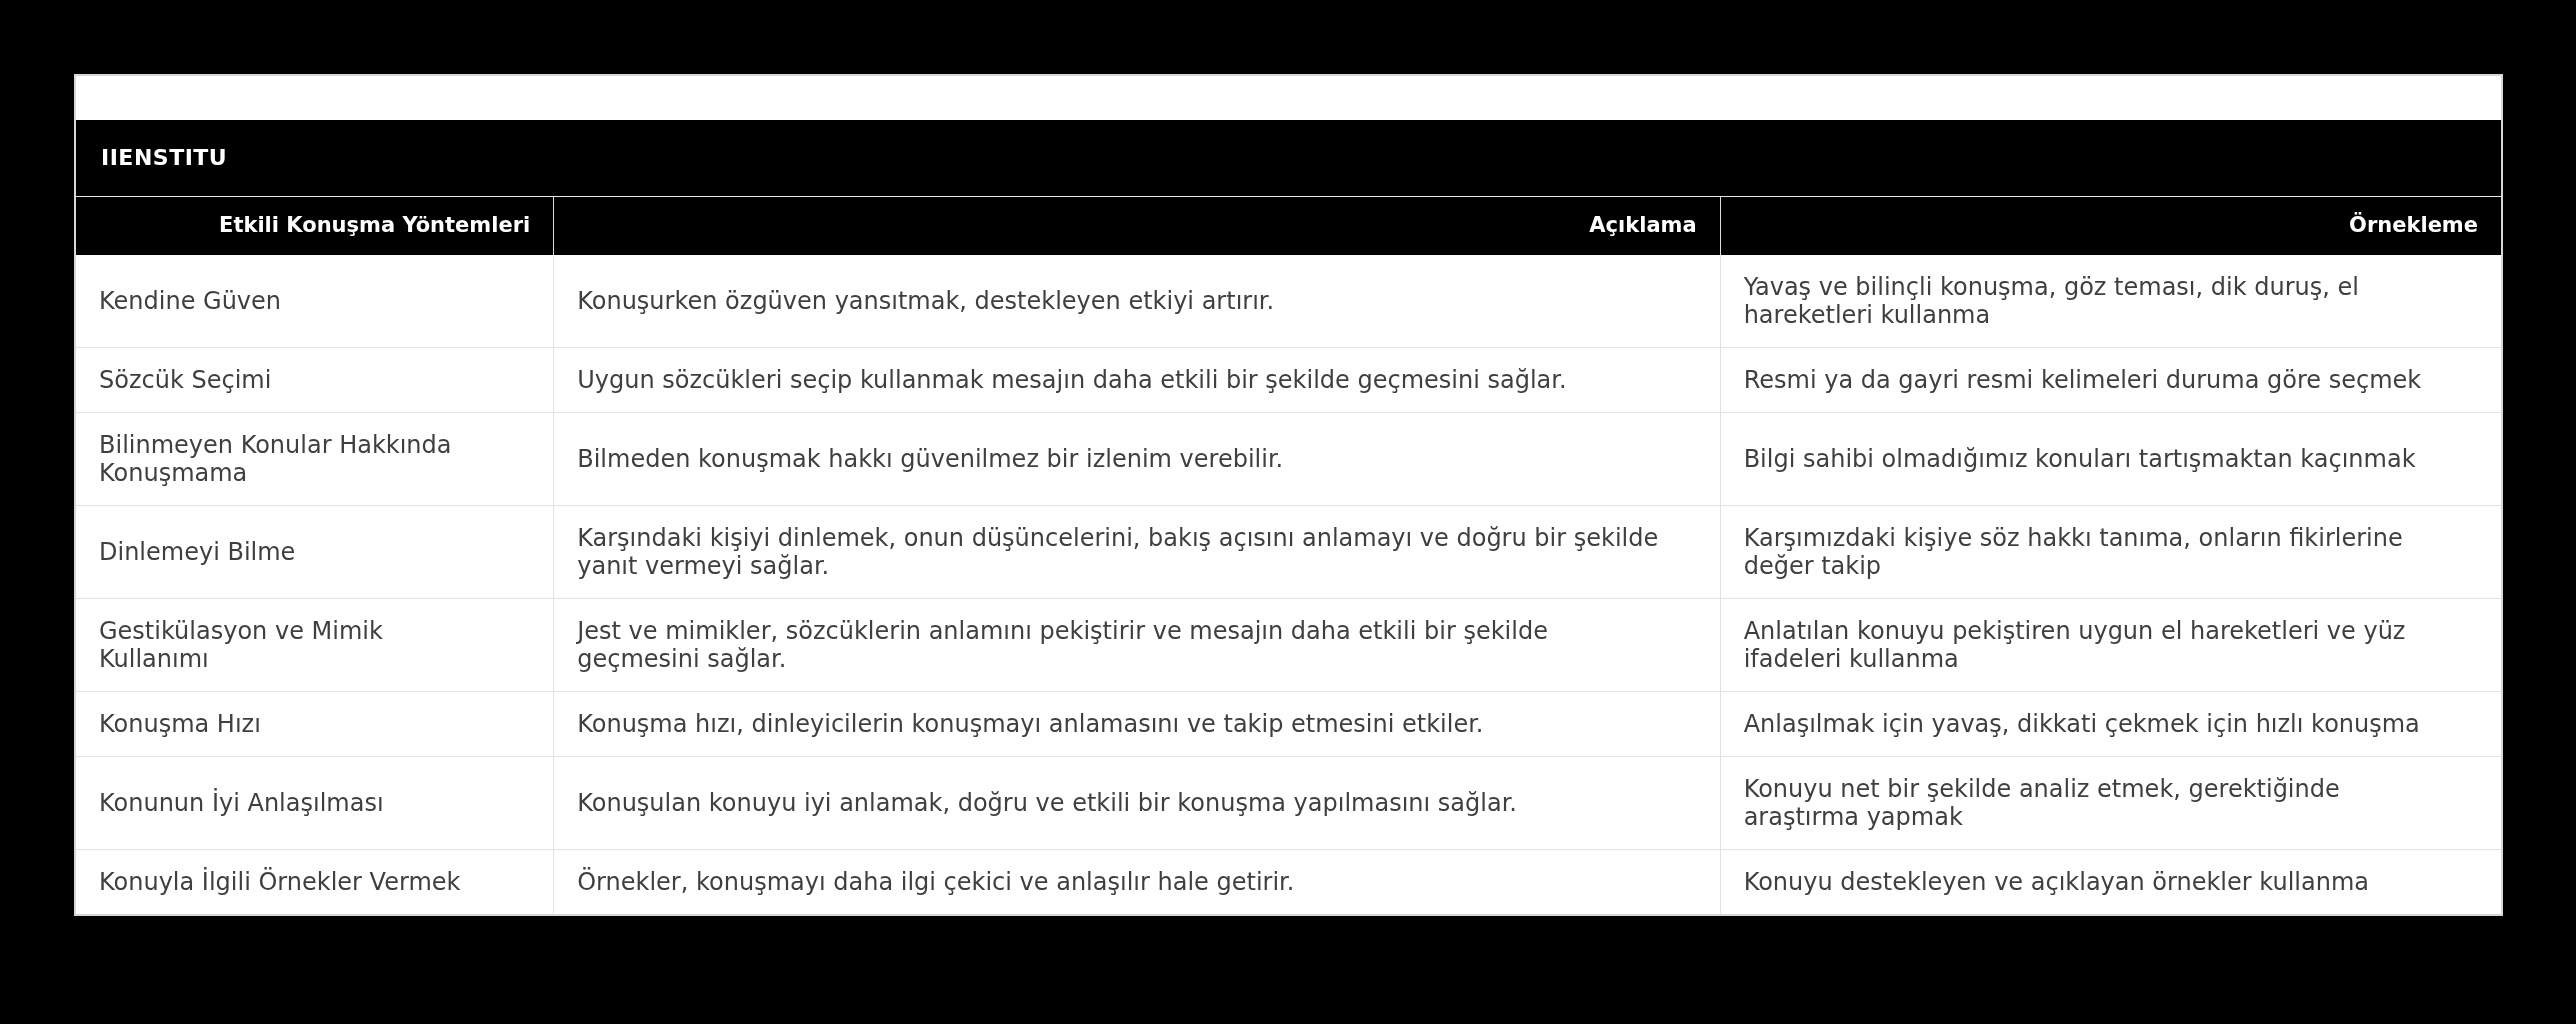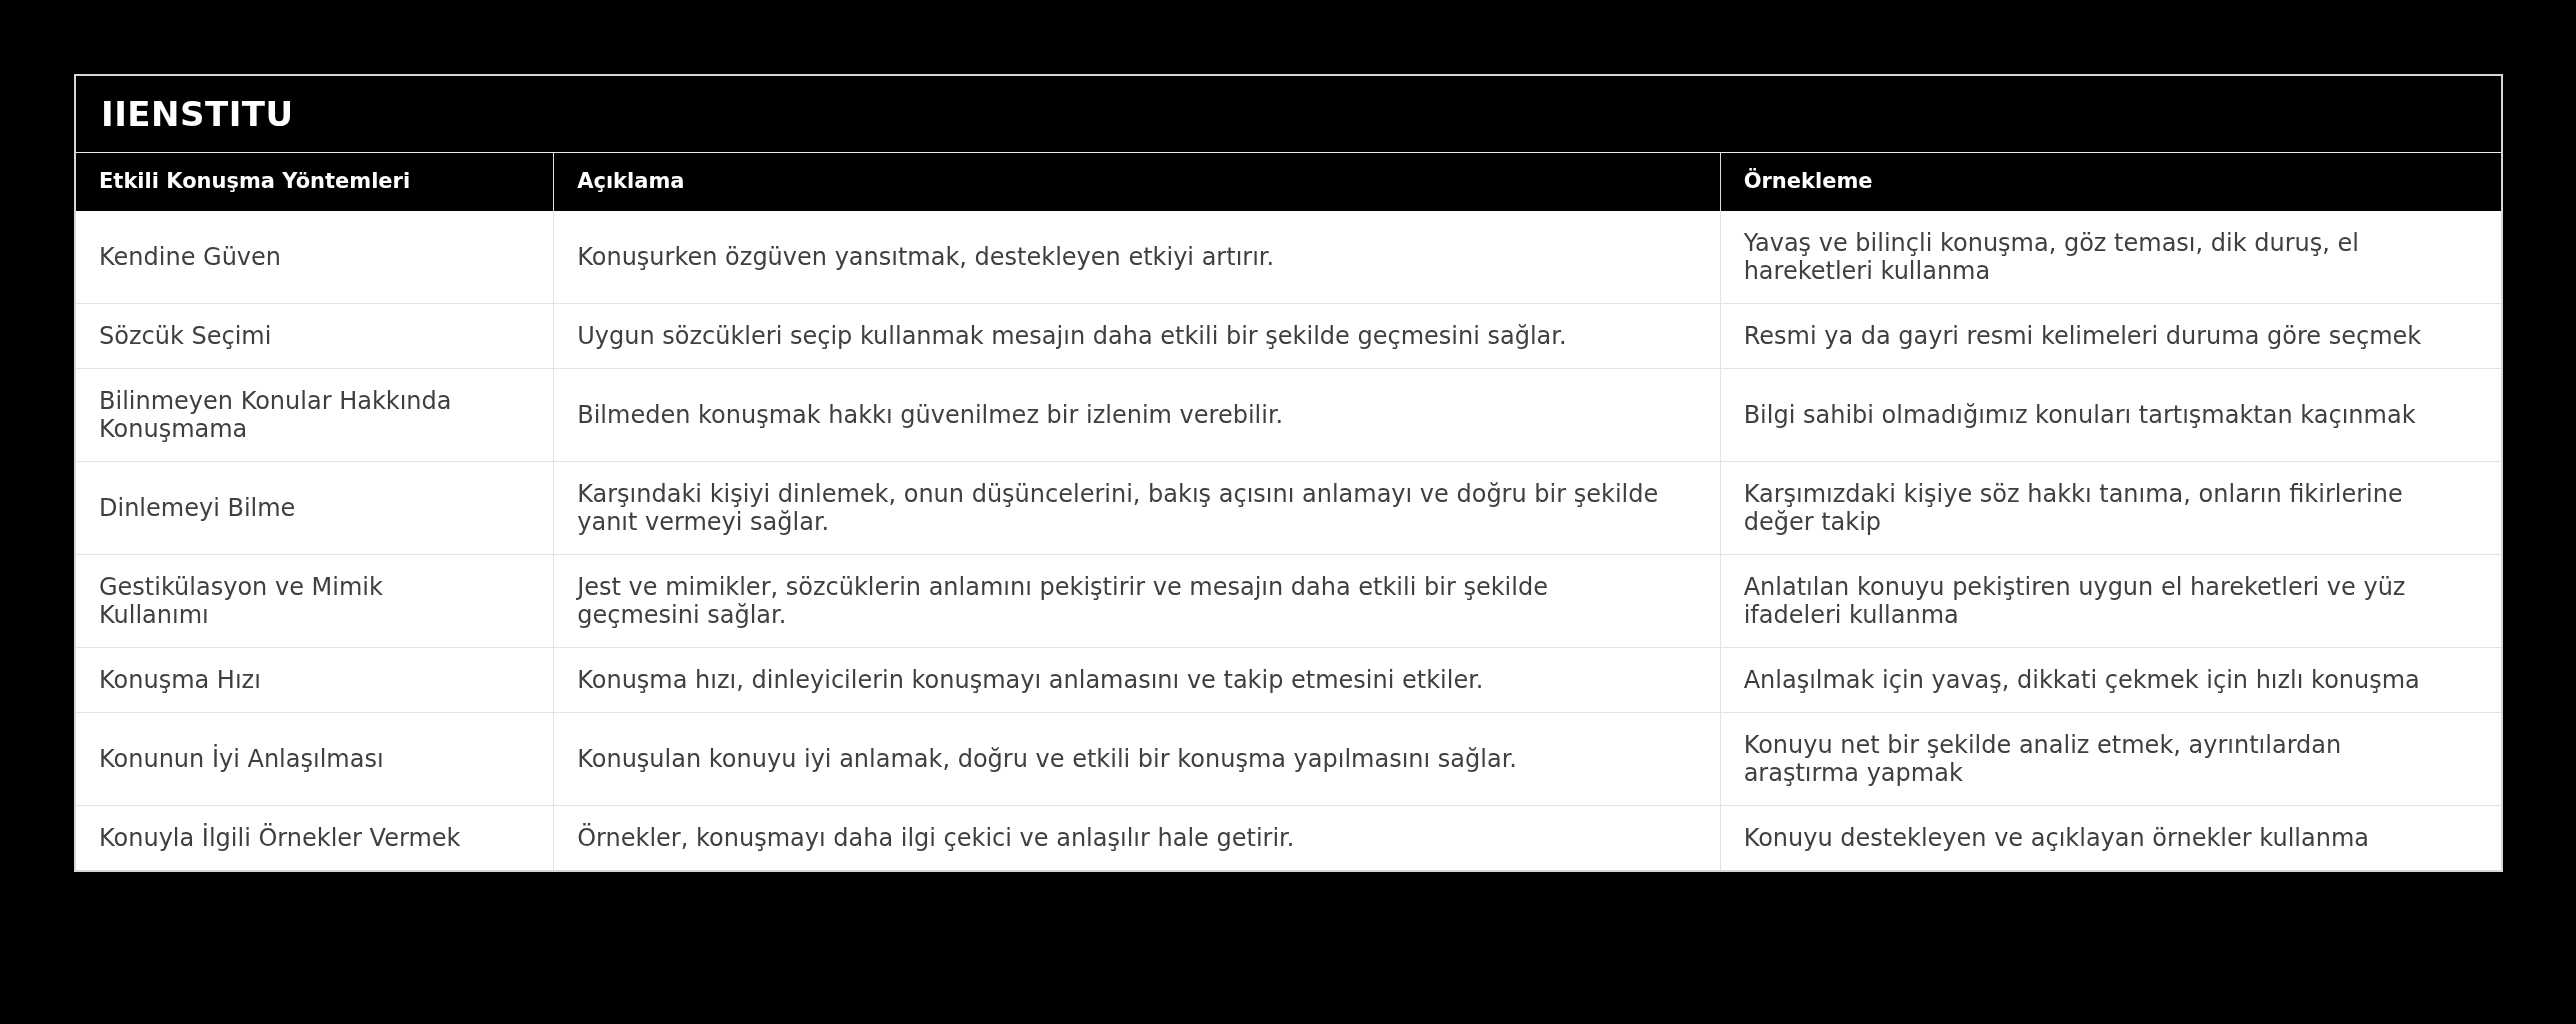--- a/index.html
+++ b/index.html
@@ -15,36 +15,37 @@
     position: absolute;
     left: 74px;
     top: 74px;
     width: 2429px;
     background: #ffffff;
     border: 2.9px solid #d6d6d6;
   }
   .title-bar {
     background: #000000;
     color: #ffffff;
-    font-size: 34px;
+    font-size: 22px;
     font-weight: bold;
     letter-spacing: 0.5px;
     padding: 19px 25px;
     line-height: 38px;
     border-bottom: 1.9px solid #e8e8e8;
+    margin-top: 44px;
   }
   table {
     width: 100%;
     border-collapse: collapse;
     table-layout: fixed;
   }
   thead th {
     background: #000000;
     color: #ffffff;
-    text-align: left;
+    text-align: right;
     font-size: 21px;
     font-weight: bold;
     line-height: 29px;
     padding: 14.3px 23px;
     vertical-align: middle;
   }
   thead th + th { border-left: 1.9px solid #dedede; }
   th.col-method  { width: 19.7%; }
   th.col-desc    { width: 48.1%; }
   th.col-example { width: 32.2%; }
@@ -101,21 +102,21 @@
           <td>Anlatılan konuyu pekiştiren uygun el hareketleri ve yüz ifadeleri kullanma</td>
         </tr>
         <tr>
           <td>Konuşma Hızı</td>
           <td>Konuşma hızı, dinleyicilerin konuşmayı anlamasını ve takip etmesini etkiler.</td>
           <td>Anlaşılmak için yavaş, dikkati çekmek için hızlı konuşma</td>
         </tr>
         <tr>
           <td>Konunun İyi Anlaşılması</td>
           <td>Konuşulan konuyu iyi anlamak, doğru ve etkili bir konuşma yapılmasını sağlar.</td>
-          <td>Konuyu net bir şekilde analiz etmek, ayrıntılardan araştırma yapmak</td>
+          <td>Konuyu net bir şekilde analiz etmek, gerektiğinde araştırma yapmak</td>
         </tr>
         <tr>
           <td>Konuyla İlgili Örnekler Vermek</td>
           <td>Örnekler, konuşmayı daha ilgi çekici ve anlaşılır hale getirir.</td>
           <td>Konuyu destekleyen ve açıklayan örnekler kullanma</td>
         </tr>
       </tbody>
   </table>
 </div>
 

